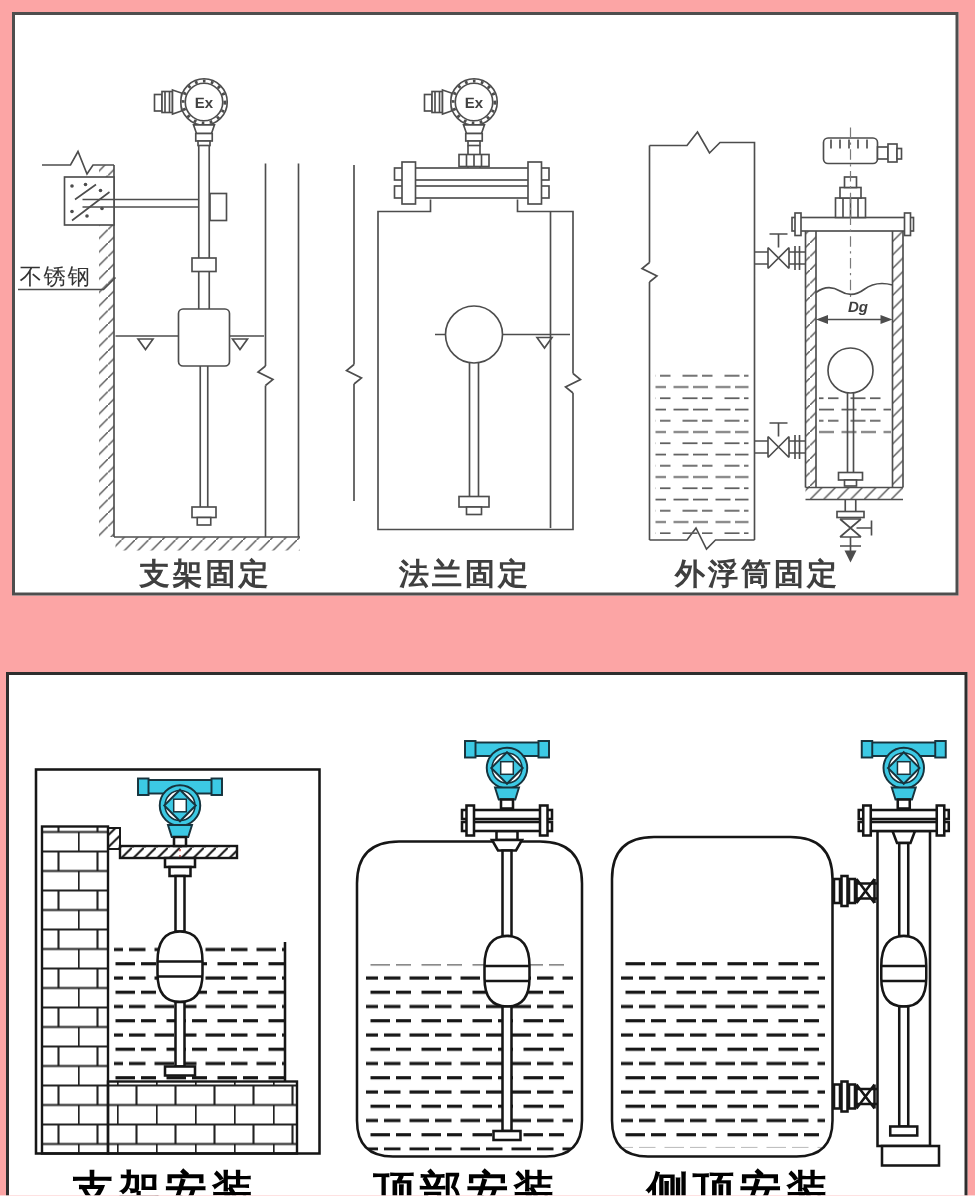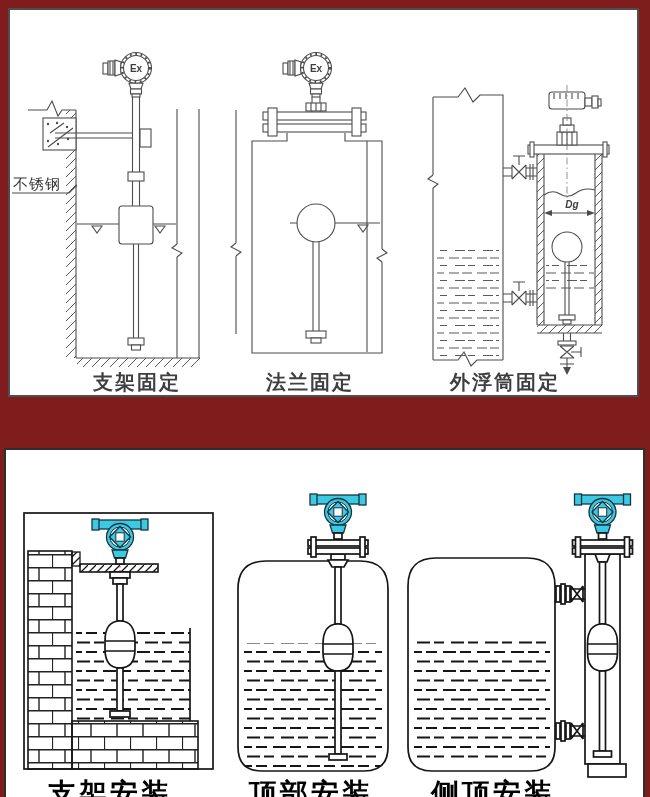--- a/index.html
+++ b/index.html
@@ -1,16 +1,16 @@
 <!DOCTYPE html>
 <html><head>
 <meta charset="utf-8">
 <style>
   html,body{margin:0;padding:0;background:#fff;}
-  #stage{position:relative;width:650px;height:797px;background:#7f1d1d;overflow:hidden;
+  #stage{position:relative;width:650px;height:797px;background:#fca5a5;overflow:hidden;
          font-family:"Liberation Sans",sans-serif;}
   .panel{position:absolute;background:#fff;box-sizing:border-box;}
   #panel-top{left:8px;top:8px;width:631px;height:389px;border:2px solid #4e4e4e;}
   #panel-bottom{left:4px;top:448px;width:641px;height:364px;border:2px solid #2e2e2e;}
   svg{display:block;}
   .t{stroke:#4d4d4d;fill:none;stroke-width:1.1;}
   .tw{fill:#fff;stroke:#4d4d4d;stroke-width:1.1;}
   .b{stroke:#161616;fill:none;stroke-width:1.7;}
   .bw{fill:#fff;stroke:#161616;stroke-width:1.7;}
   .cy{fill:#3cc9e4;stroke:#17333d;stroke-width:1.3;}

